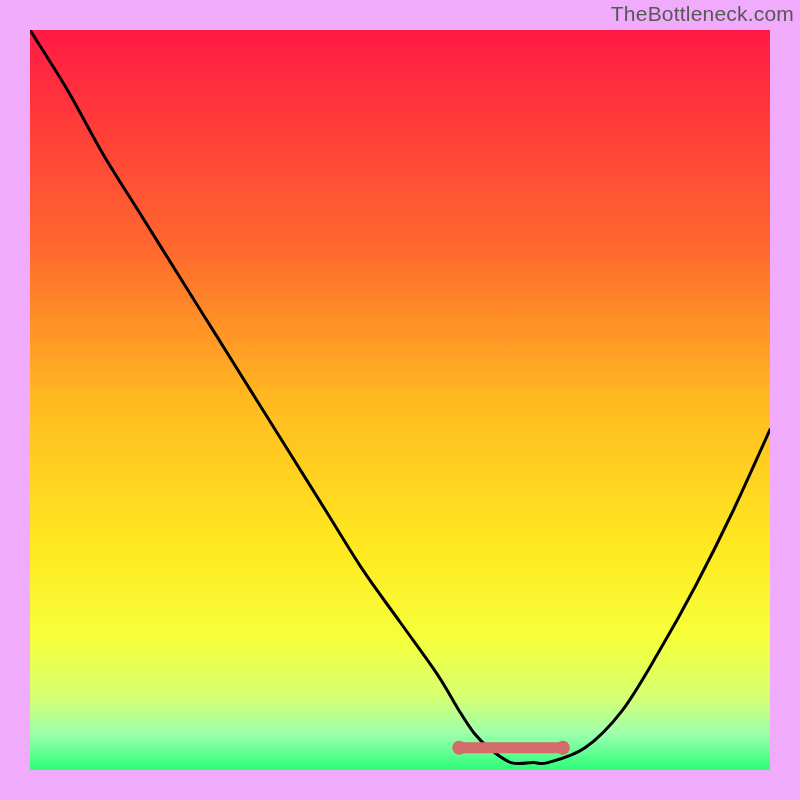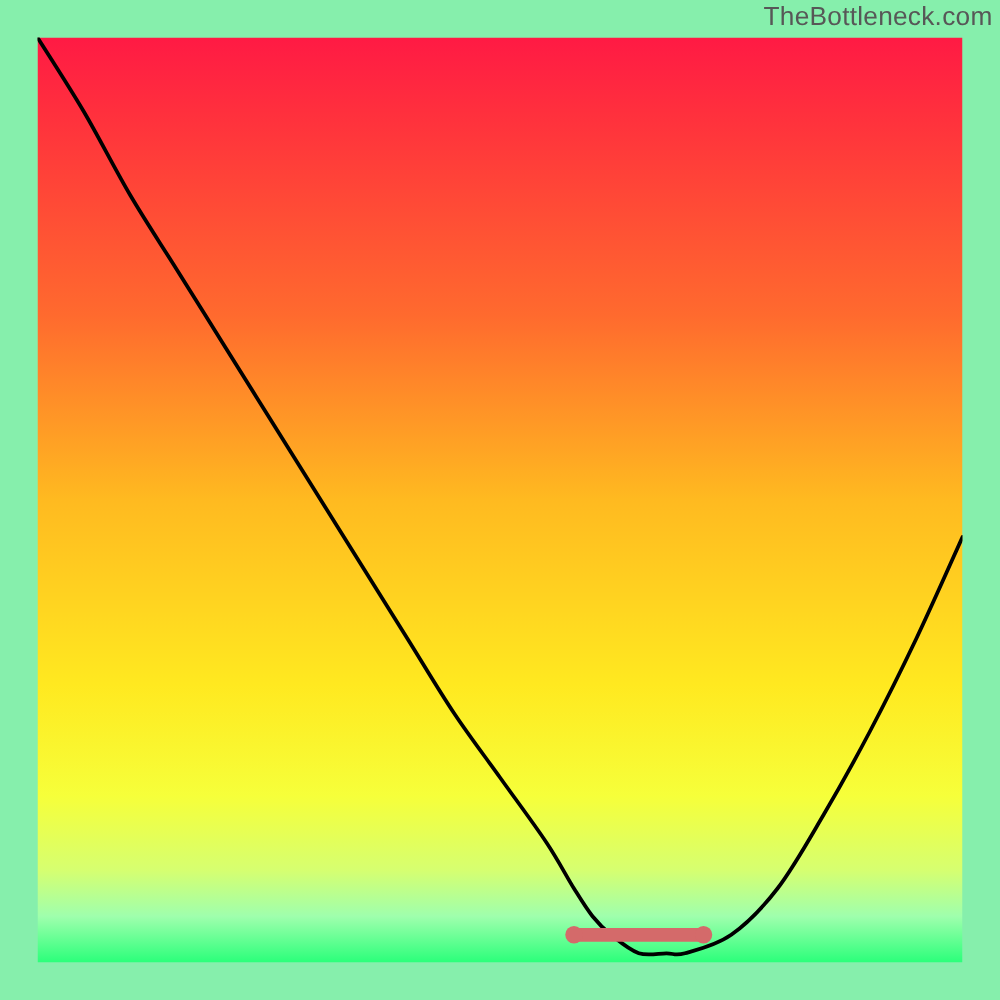--- a/index.html
+++ b/index.html
@@ -8,21 +8,21 @@
     width: 800px;
     height: 800px;
     background: #000;
     overflow: hidden;
     font-family: Arial, Helvetica, sans-serif;
   }
   .frame {
     position: relative;
     width: 800px;
     height: 800px;
-    background: #86efac;
+    background: #f0abfc;
   }
   .watermark {
     position: absolute;
     top: 2px;
     right: 6px;
     color: #575757;
     font-size: 21px;
     font-weight: 400;
     letter-spacing: 0.2px;
     z-index: 10;

